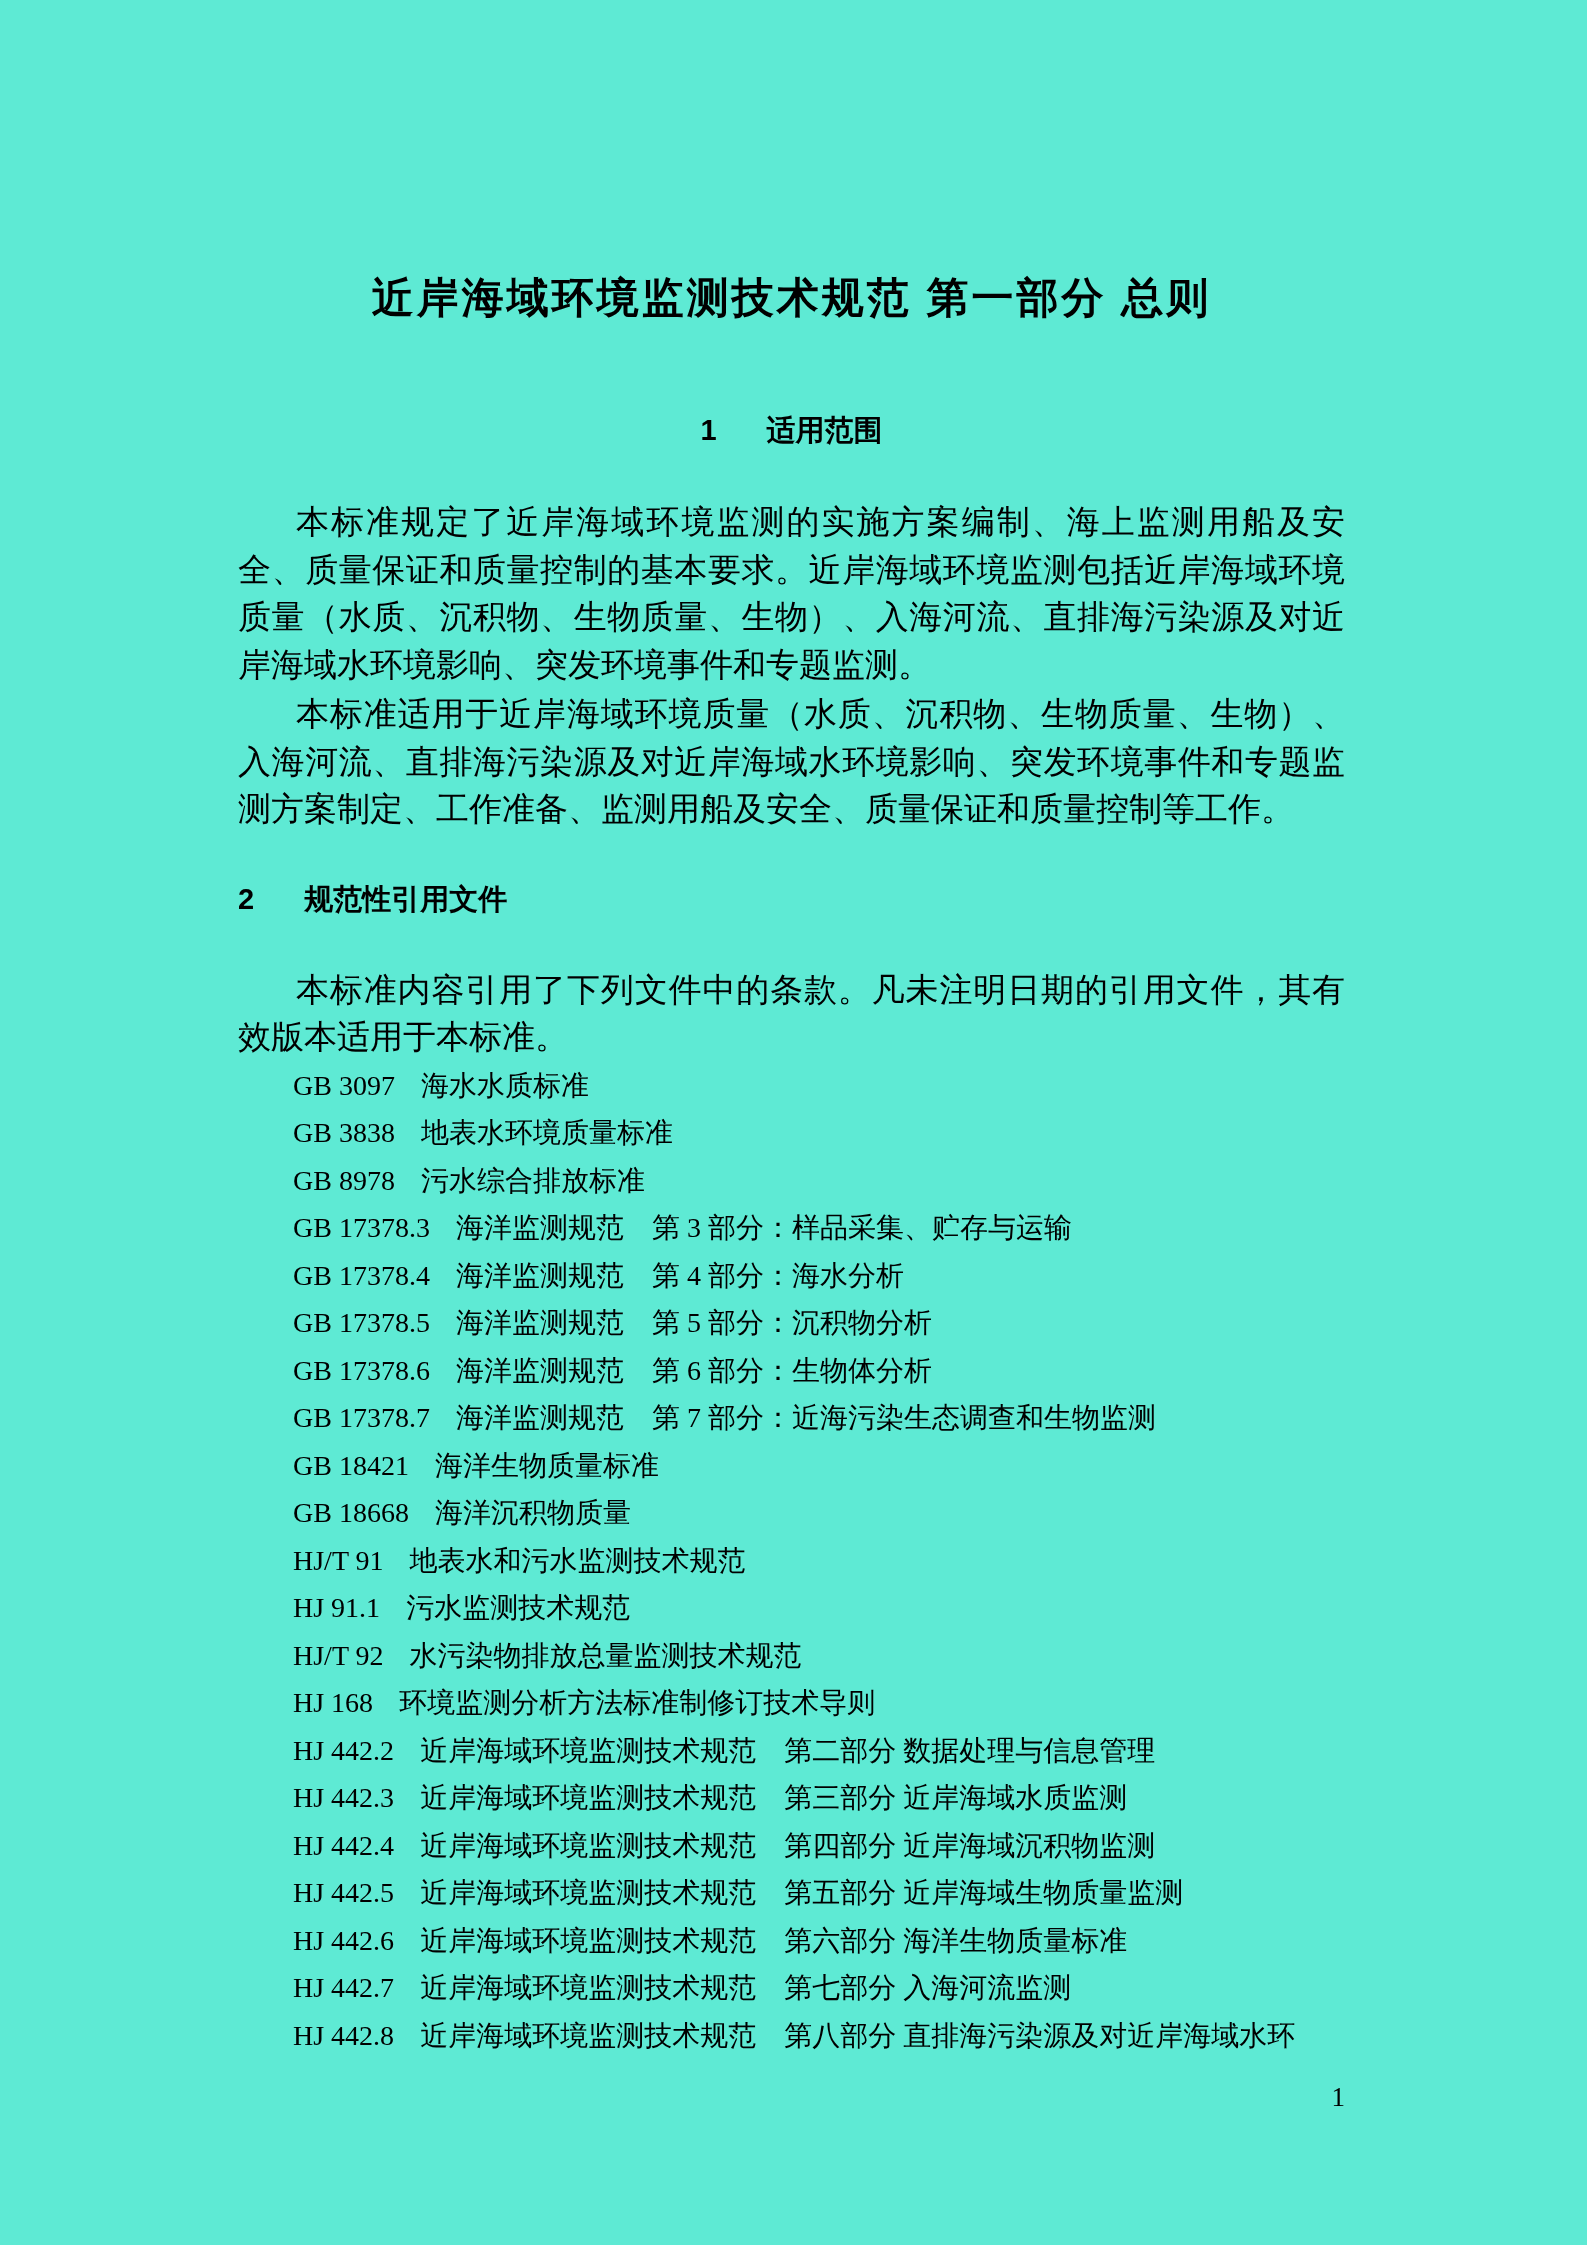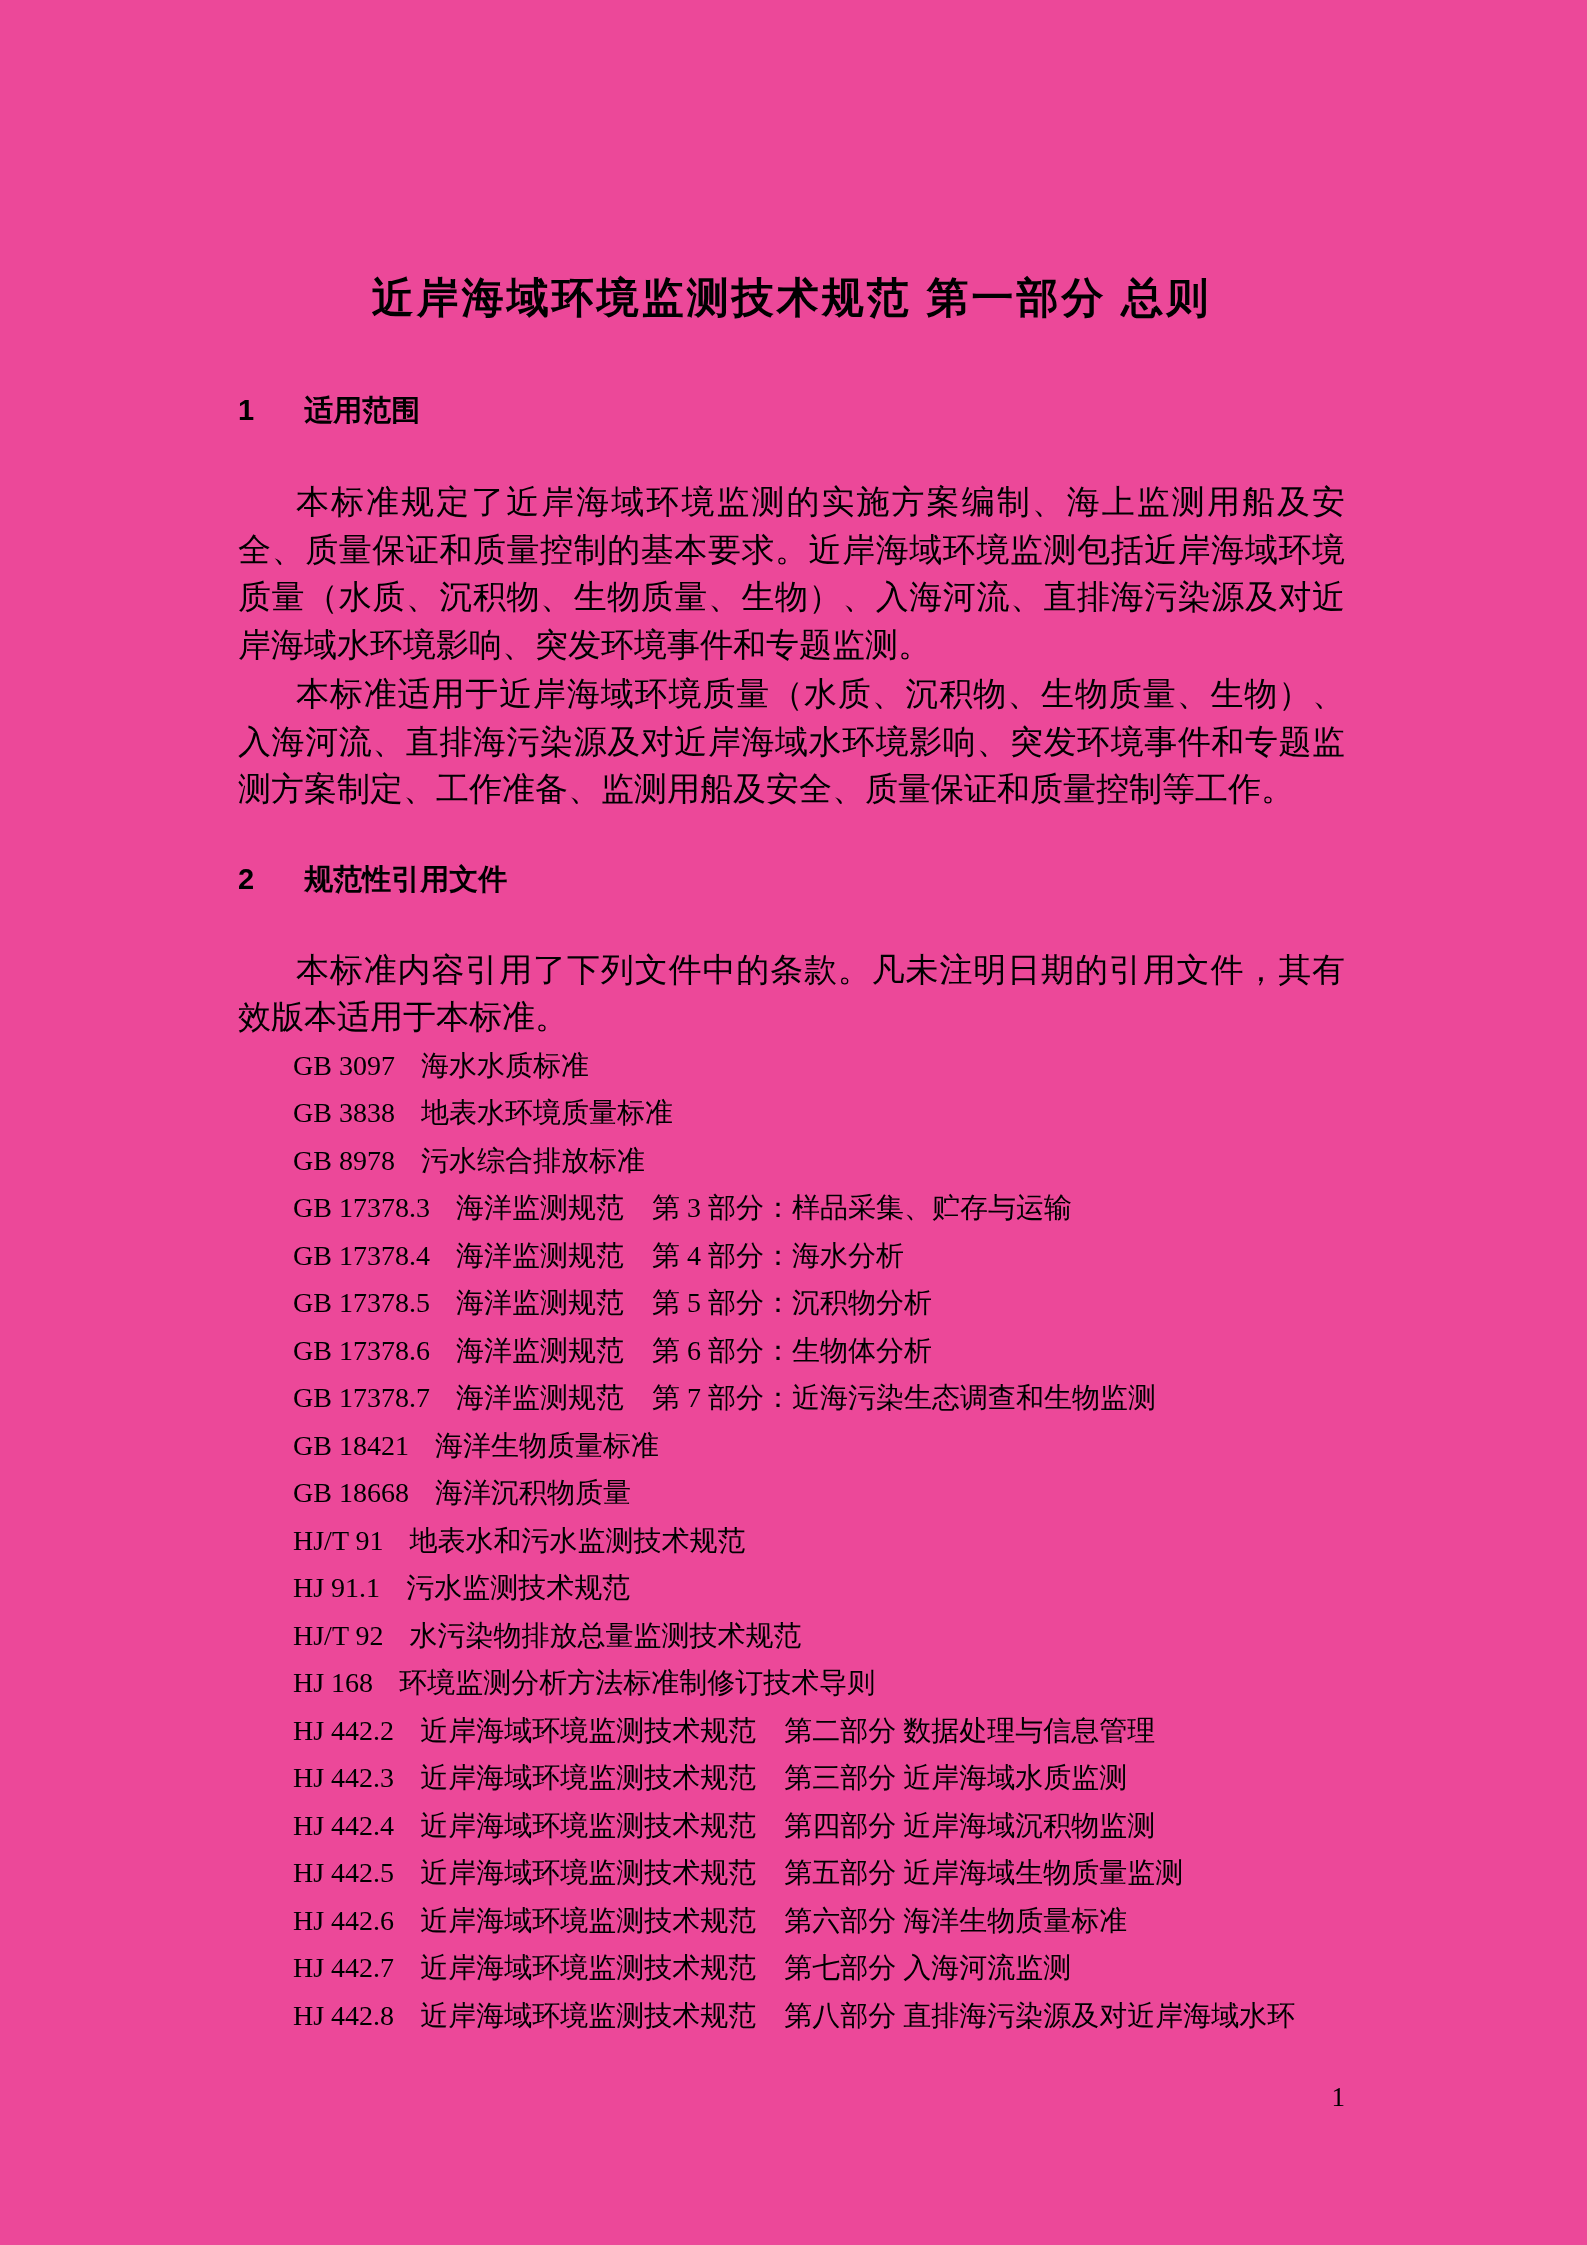--- a/index.html
+++ b/index.html
@@ -1,20 +1,20 @@
 <!DOCTYPE html>
 <html><head>
 <meta charset="utf-8">
 <style>
   html,body { margin:0; padding:0; background:#ffffff; }
   .page {
     position: relative;
     width: 1587px;
     height: 2245px;
-    background: #ec4899;
+    background: #5eead4;
     color: #000000;
     font-family: "Liberation Serif", "DejaVu Serif", serif;
     overflow: hidden;
     box-sizing: border-box;
   }
   .content {
     box-sizing: border-box;
     width: 100%;
     padding-left: 238px;
     padding-right: 242px;
@@ -30,21 +30,21 @@
     white-space: nowrap;
   }
   .sec-heading {
     line-height: 48px;
     font-size: 29px;
     font-weight: bold;
     font-family: "Liberation Sans", "DejaVu Sans", sans-serif;
   }
   .sec-heading .sec-num { display: inline-block; }
   .sec-heading .sec-title { display: inline-block; margin-left: 42px; }
-  .h-sec1 { margin-top: 60px; }
+  .h-sec1 { margin-top: 80px; text-align: center; }
   .h-sec2 { margin-top: 41px; }
   .body-par {
     margin: 0;
     font-size: 33px;
     line-height: 47.5px;
     text-align: justify;
     text-indent: 58px;
   }
   .p1 { margin-top: 45px; }
   .p2 { margin-top: 2px; }

